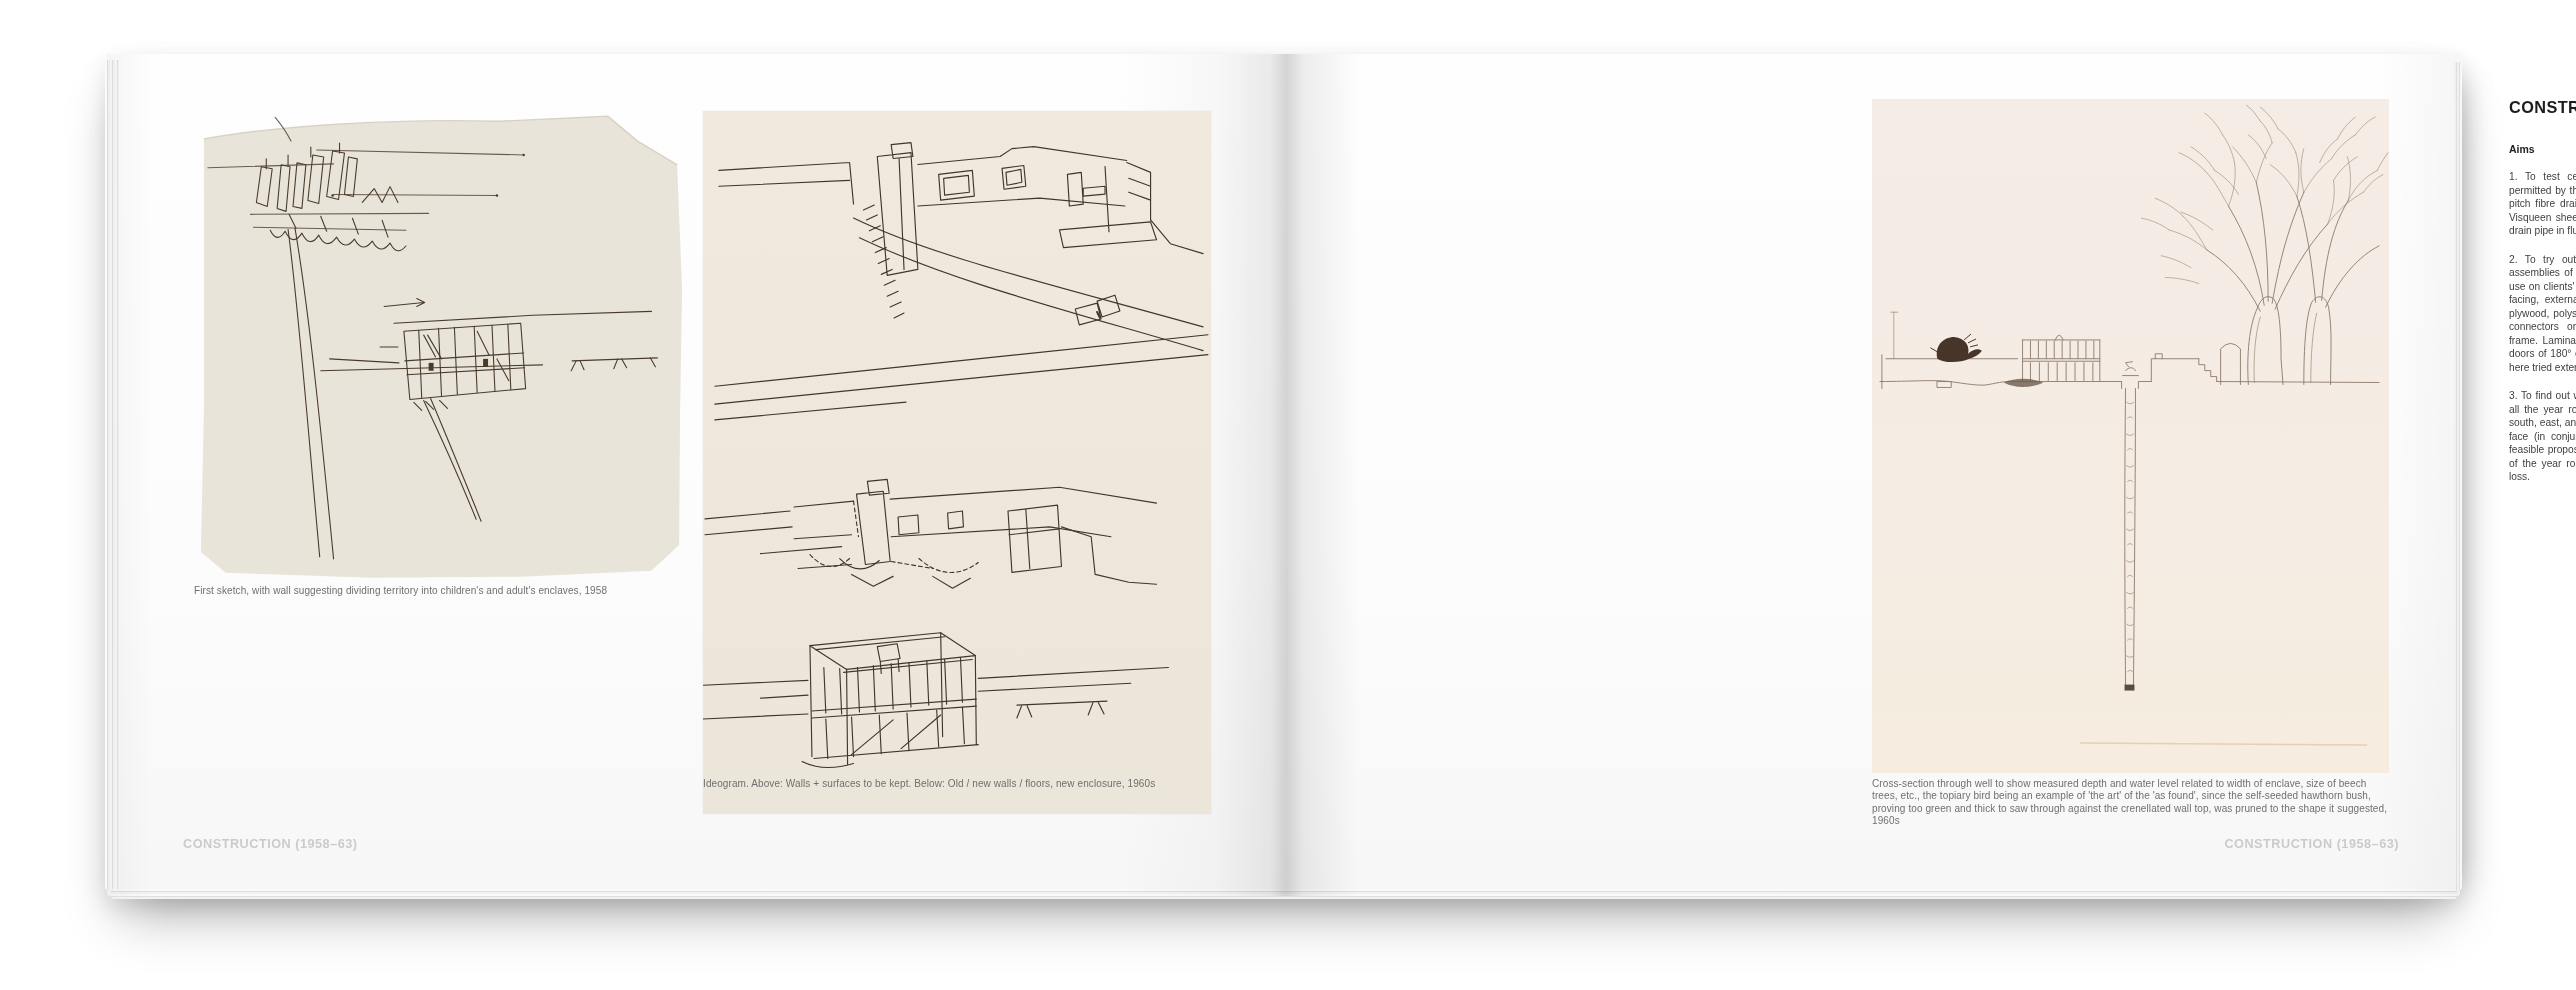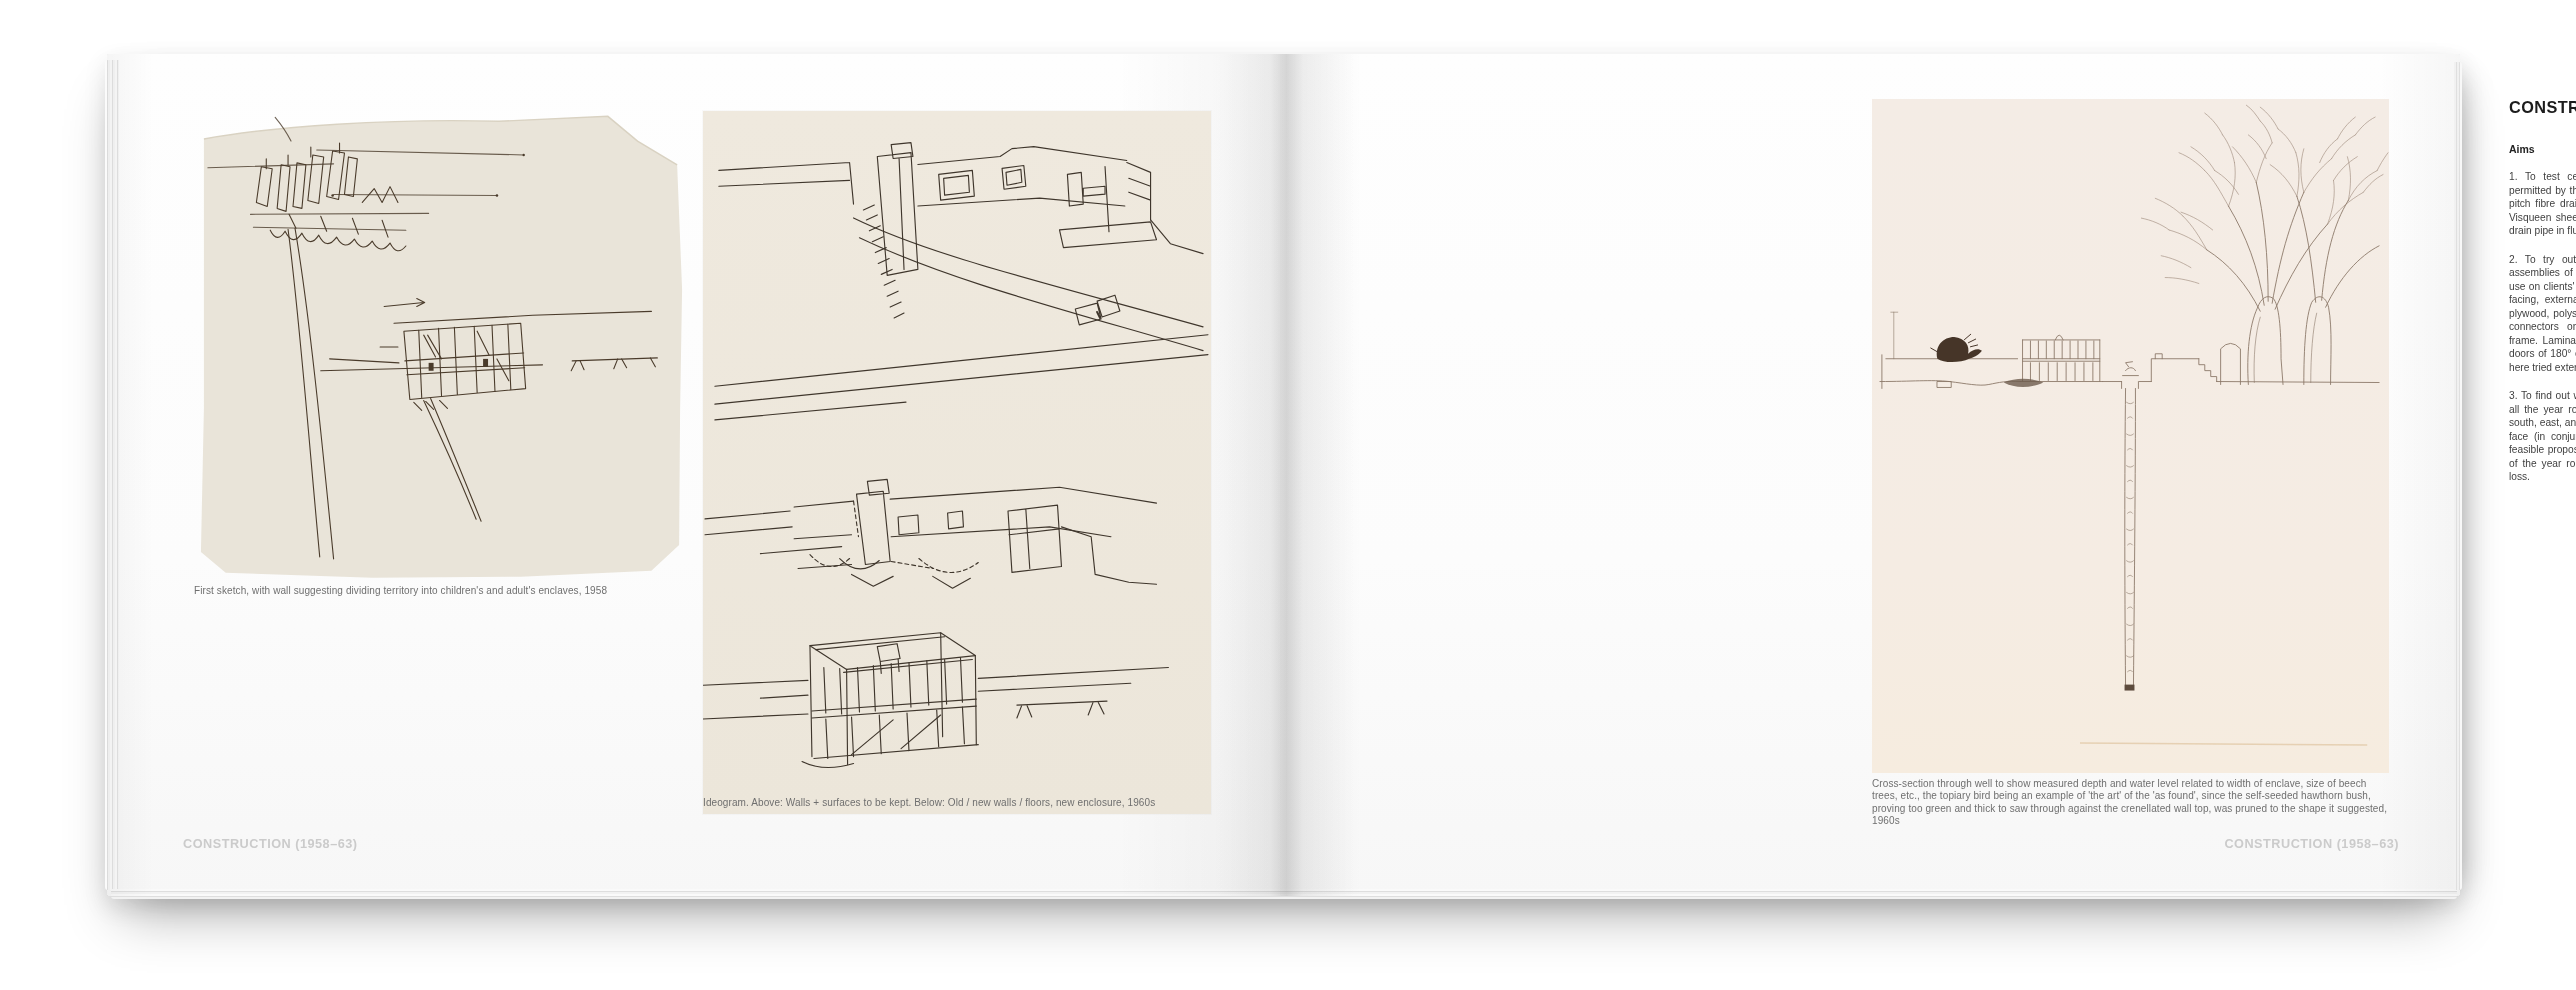--- a/index.html
+++ b/index.html
@@ -186,21 +186,21 @@
           <path d="M150,650 L192,615 M200,644 L240,610"></path>
           <path d="M112,654 L278,640"></path>
           <path d="M100,657 Q122,668 152,659"></path>
           <path d="M0,580 L106,575 M0,614 L106,609 M58,593 L106,590"></path>
           <path d="M278,573 L470,562 M278,586 L432,578"></path>
           <path d="M317,600 L408,596 M322,600 L317,613 M327,600 L332,612 M394,597 L389,610 M399,597 L405,609"></path>
         </g>
       </svg>
     </div>
 
-    <div class="caption" style="left:596px;top:743px;width:495px;">Ideogram. Above: Walls + surfaces to be kept. Below: Old / new walls / floors, new enclosure, 1960s</div>
+    <div class="caption" style="left:596px;top:724px;width:495px;">Ideogram. Above: Walls + surfaces to be kept. Below: Old / new walls / floors, new enclosure, 1960s</div>
 
     <div class="footer" style="left:76px;">CONSTRUCTION (1958–63)</div>
   </div>
 
   <div class="page page-right">
 
     <div class="textcol">
       <h1 class="heading">CONSTRUCTION (1958–63)</h1>
       <h2 class="subhead">Aims</h2>
       <p class="para">1. To test certain new products which are not yet permitted by the Authorities in the London area. Namely: pitch fibre drainpipes, polythene pipes and bottle traps, Visqueen sheet DPC, polyester water tanks, salt-glazed drain pipe in flue.</p>

